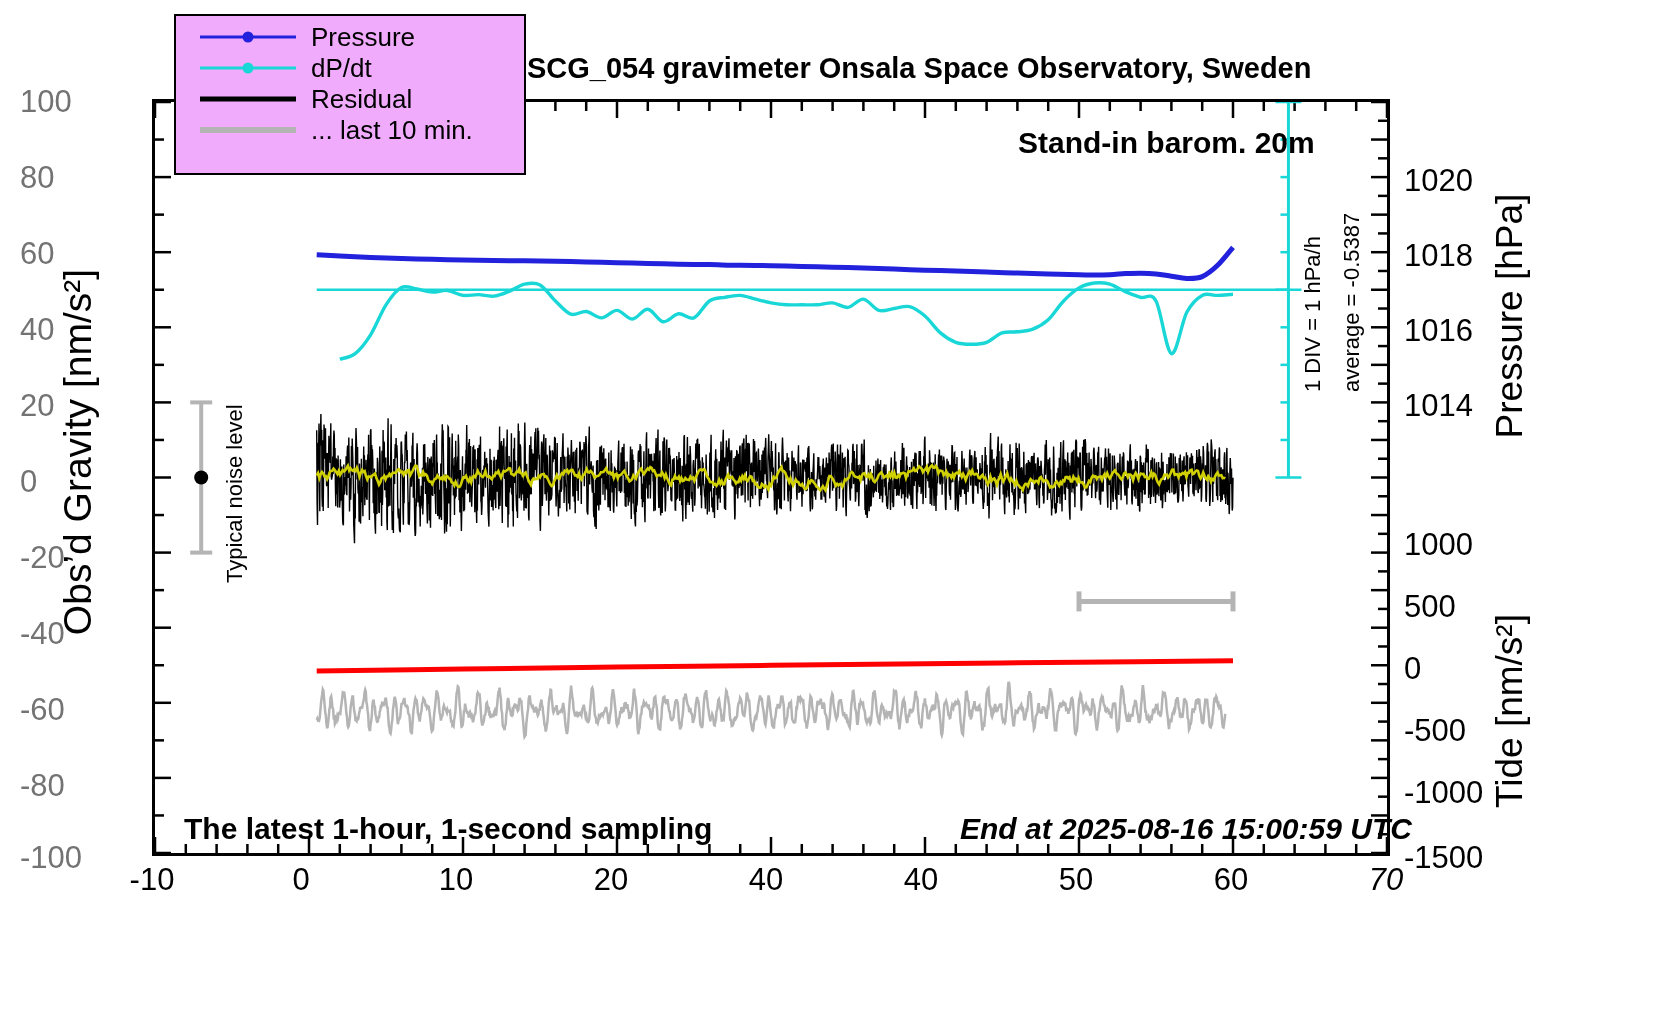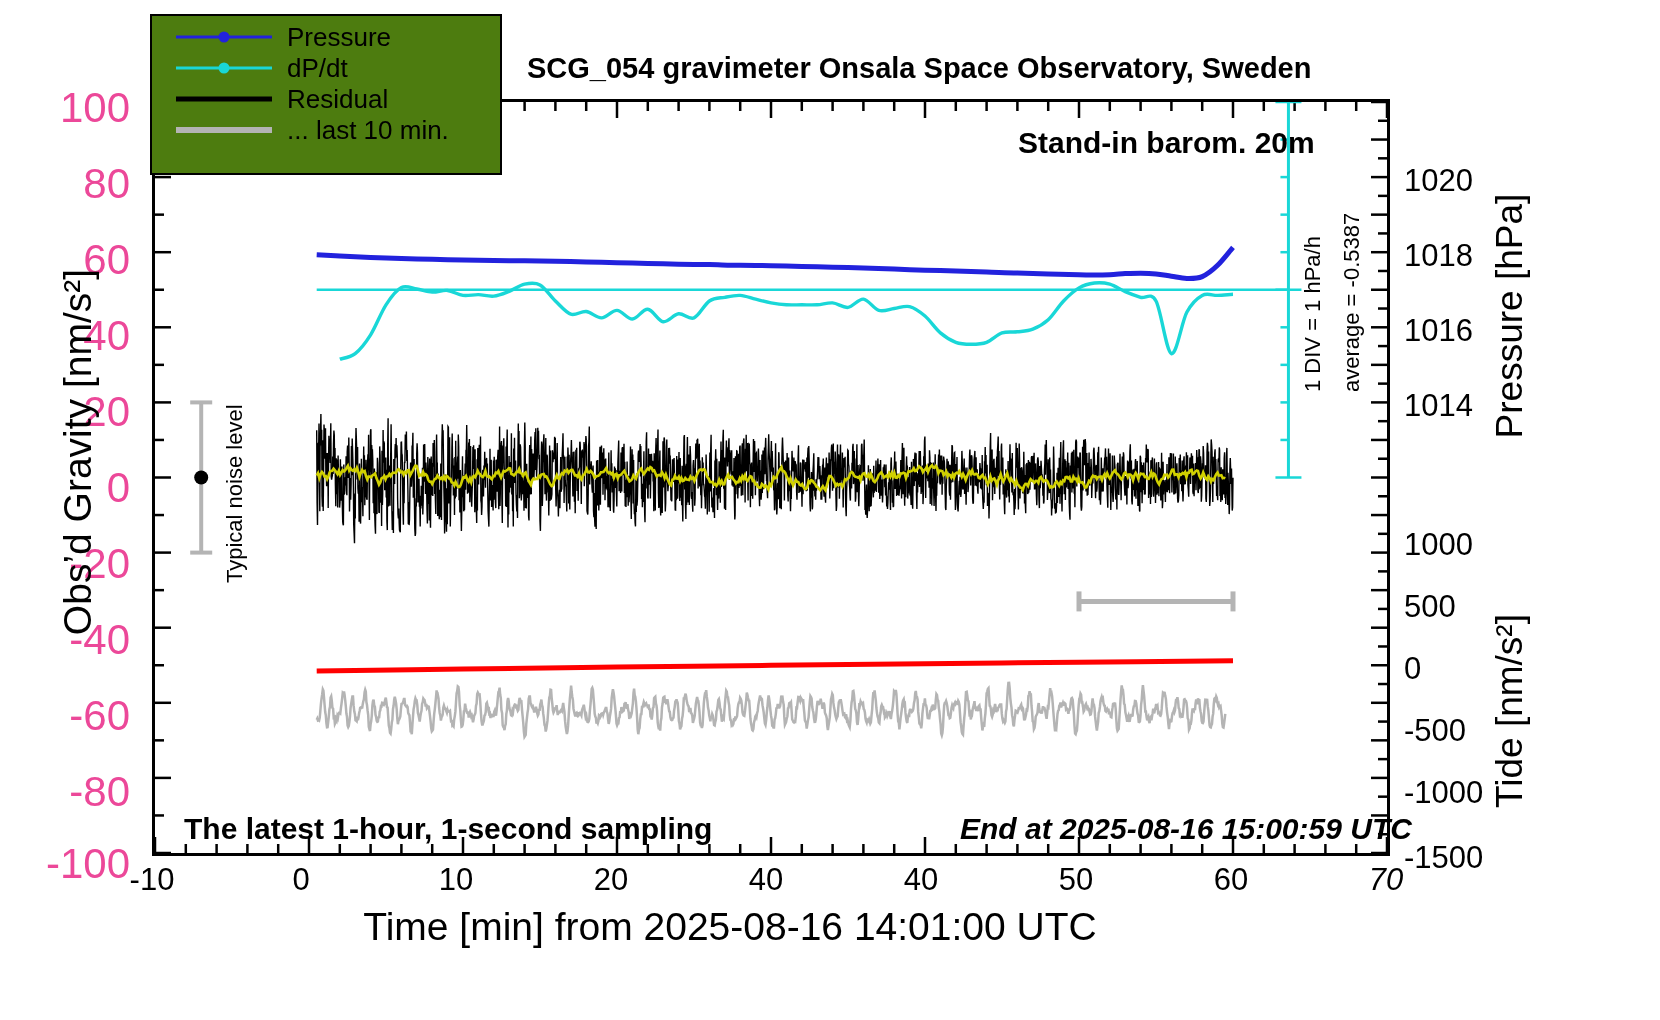--- a/index.html
+++ b/index.html
@@ -20,31 +20,31 @@
   .ylabel-right-t{
     position:absolute;left:1330px;top:690px;width:360px;
     transform:rotate(-90deg);transform-origin:center center;
     text-align:center;font-size:37px;color:#000;
   }
   .xlabel{
     position:absolute;left:0;top:905px;width:1460px;text-align:center;
     font-size:39px;color:#000;
   }
 
-  .tick-l{position:absolute;font-size:42px;color:#ec4899;text-align:right;width:110px;}
+  .tick-l{position:absolute;font-size:31px;color:#737373;width:110px;}
   .tick-r{position:absolute;font-size:31px;color:#000;text-align:left;width:130px;}
   .tick-x{position:absolute;font-size:31px;color:#000;text-align:center;width:120px;}
 
   
   #frame{position:absolute;left:152px;top:99px;width:1238px;height:757px;
          border:3px solid #000;box-sizing:border-box;background:#fff;}
 
   
-  #legend{position:absolute;left:150px;top:14px;width:352px;height:161px;
-          border:2px solid #000;background:#4d7c0f;z-index:40;box-sizing:border-box;
+  #legend{position:absolute;left:174px;top:14px;width:352px;height:161px;
+          border:2px solid #000;background:#f0abfc;z-index:40;box-sizing:border-box;
           padding:6px 0 0 0;}
   .leg-row{display:flex;align-items:center;height:30px;margin-bottom:1px;}
   .leg-art{width:96px;height:30px;position:relative;margin-left:24px;}
   .leg-line{position:absolute;left:0;top:50%;width:96px;transform:translateY(-50%);}
   .leg-dot{position:absolute;left:50%;top:50%;transform:translate(-50%,-50%);
            width:11px;height:11px;border-radius:50%;}
   .leg-txt{font-size:26px;color:#000;margin-left:15px;white-space:nowrap;}
 
   
   .anno-bold{position:absolute;font-size:30px;font-weight:bold;color:#000;white-space:nowrap;}
@@ -98,21 +98,20 @@
     <div class="tick-x" style="left:706px;top:862px;">40</div>
     <div class="tick-x" style="left:861px;top:862px;">40</div>
     <div class="tick-x" style="left:1016px;top:862px;">50</div>
     <div class="tick-x" style="left:1171px;top:862px;">60</div>
     <div class="tick-x" style="left:1326px;top:862px;font-style:italic;">70</div>
   </div>
 
   <div class="ylabel-left">Obs’d Gravity [nm/s²]</div>
   <div class="ylabel-right-p">Pressure [hPa]</div>
   <div class="ylabel-right-t">Tide [nm/s²]</div>
-  <div class="xlabel">Time [min] from 2025-08-16 14:01:00 UTC</div>
 
   <div id="frame">
 
     <svg width="1232" height="751" viewBox="0 0 1232 751">
 
       <g stroke="#000" stroke-width="2.5">
 
         <g id="lmaj">
             <line x1="0" y1="751" x2="16" y2="751"></line>
             <line x1="0" y1="675.9" x2="16" y2="675.9"></line>

